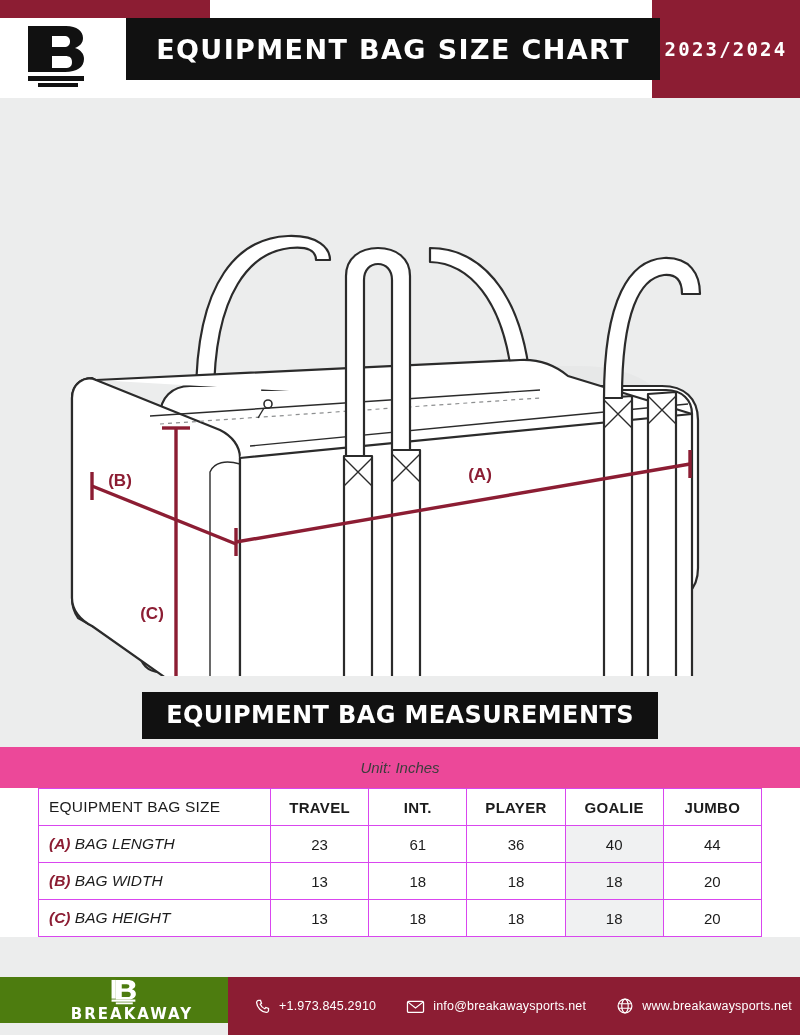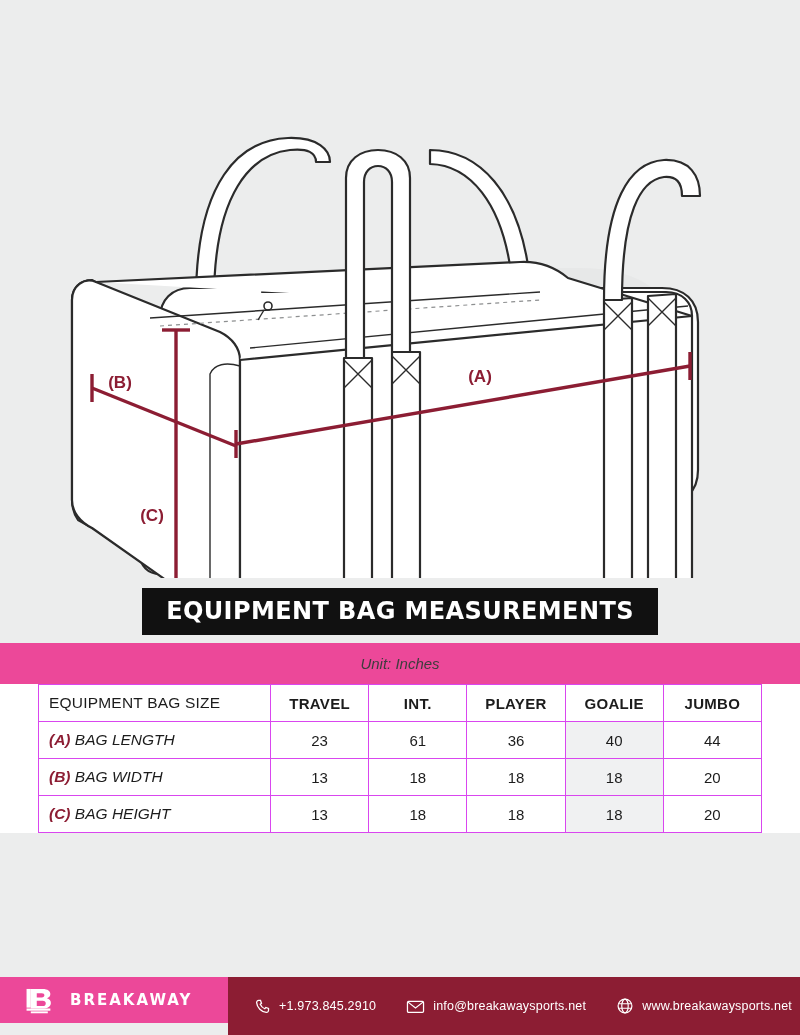--- a/index.html
+++ b/index.html
@@ -73,21 +73,21 @@
     right: 30px; bottom: -210px;
     width: 430px; height: 560px;
     opacity: 0.45;
   }
   .bag-svg { position: absolute; left: 0; top: 0; }
 
   
   .meas-band {
     position: relative;
     background: #eceded;
-    padding-top: 10px;
+    padding-top: 16px;
     padding-bottom: 8px;
     text-align: center;
   }
   .meas-title {
     display: inline-block;
     background: #111111;
     color: #ffffff;
     font-family: "DejaVu Sans", sans-serif;
     font-weight: bold;
     font-size: 24px;
@@ -151,23 +151,24 @@
 
   
   .footer {
     position: absolute;
     left: 0; bottom: 0;
     width: 800px; height: 58px;
     display: flex;
   }
   .footer-black {
     width: 228px; height: 46px;
-    background: #ec4899;
+    background: #4d7c0f;
     display: flex; align-items: center;
     padding-left: 24px;
+    flex-direction: column;
   }
   .footer-brand {
     color: #ffffff;
     font-family: "DejaVu Sans", sans-serif;
     font-weight: bold;
     font-size: 15px;
     letter-spacing: 2px;
     margin-left: 12px;
   }
   .footer-maroon {
@@ -183,20 +184,41 @@
   }
   .contact:first-child { margin-left: 26px; }
   .contact span.txt { margin-left: 8px; letter-spacing: 0.2px; }
   .icon-svg { display: block; }
 </style>
 </head>
 <body>
 
 <div class="page">
 
+  <div class="header">
+    <div class="header-maroon-left"></div>
+    <div class="header-maroon-right"></div>
+
+    <div class="header-logo">
+      <svg viewBox="0 0 92 70" width="92" height="70">
+        <g fill="#111111">
+          <path d="M14 6 h30 c11 0 17 5 17 12 0 5-3 8-8 10 6 2 9 6 9 11 0 8-7 13-19 13 H14 z
+                   M30 16 v11 h12 c4 0 6-2 6-5.5S46 16 42 16 z
+                   M30 36 v12 h13 c5 0 7-2 7-6s-2-6-7-6 z"></path>
+          <rect x="6" y="6" width="8" height="46"></rect>
+          <rect x="6" y="56" width="56" height="5"></rect>
+          <rect x="16" y="63" width="40" height="4"></rect>
+        </g>
+      </svg>
+    </div>
+
+    <div class="header-black-bar"></div>
+    <div class="header-title">EQUIPMENT BAG SIZE CHART</div>
+    <div class="header-year">2023/2024</div>
+  </div>
 
   <div class="art">
 
     <div class="watermark">
       <svg viewBox="0 0 430 560" width="430" height="560">
         <g fill="#e2e3e4">
           <path d="M70 40 h170 c62 0 96 28 96 68 0 28-17 45-45 56 34 11 51 34 51 62 0 45-40 74-108 74 H70 z
                    M160 96 v62 h68 c23 0 34-11 34-31s-11-31-34-31 z
                    M160 208 v68 h74 c28 0 40-11 40-34s-12-34-40-34 z"></path>
           <rect x="20" y="40" width="50" height="260"></rect>

